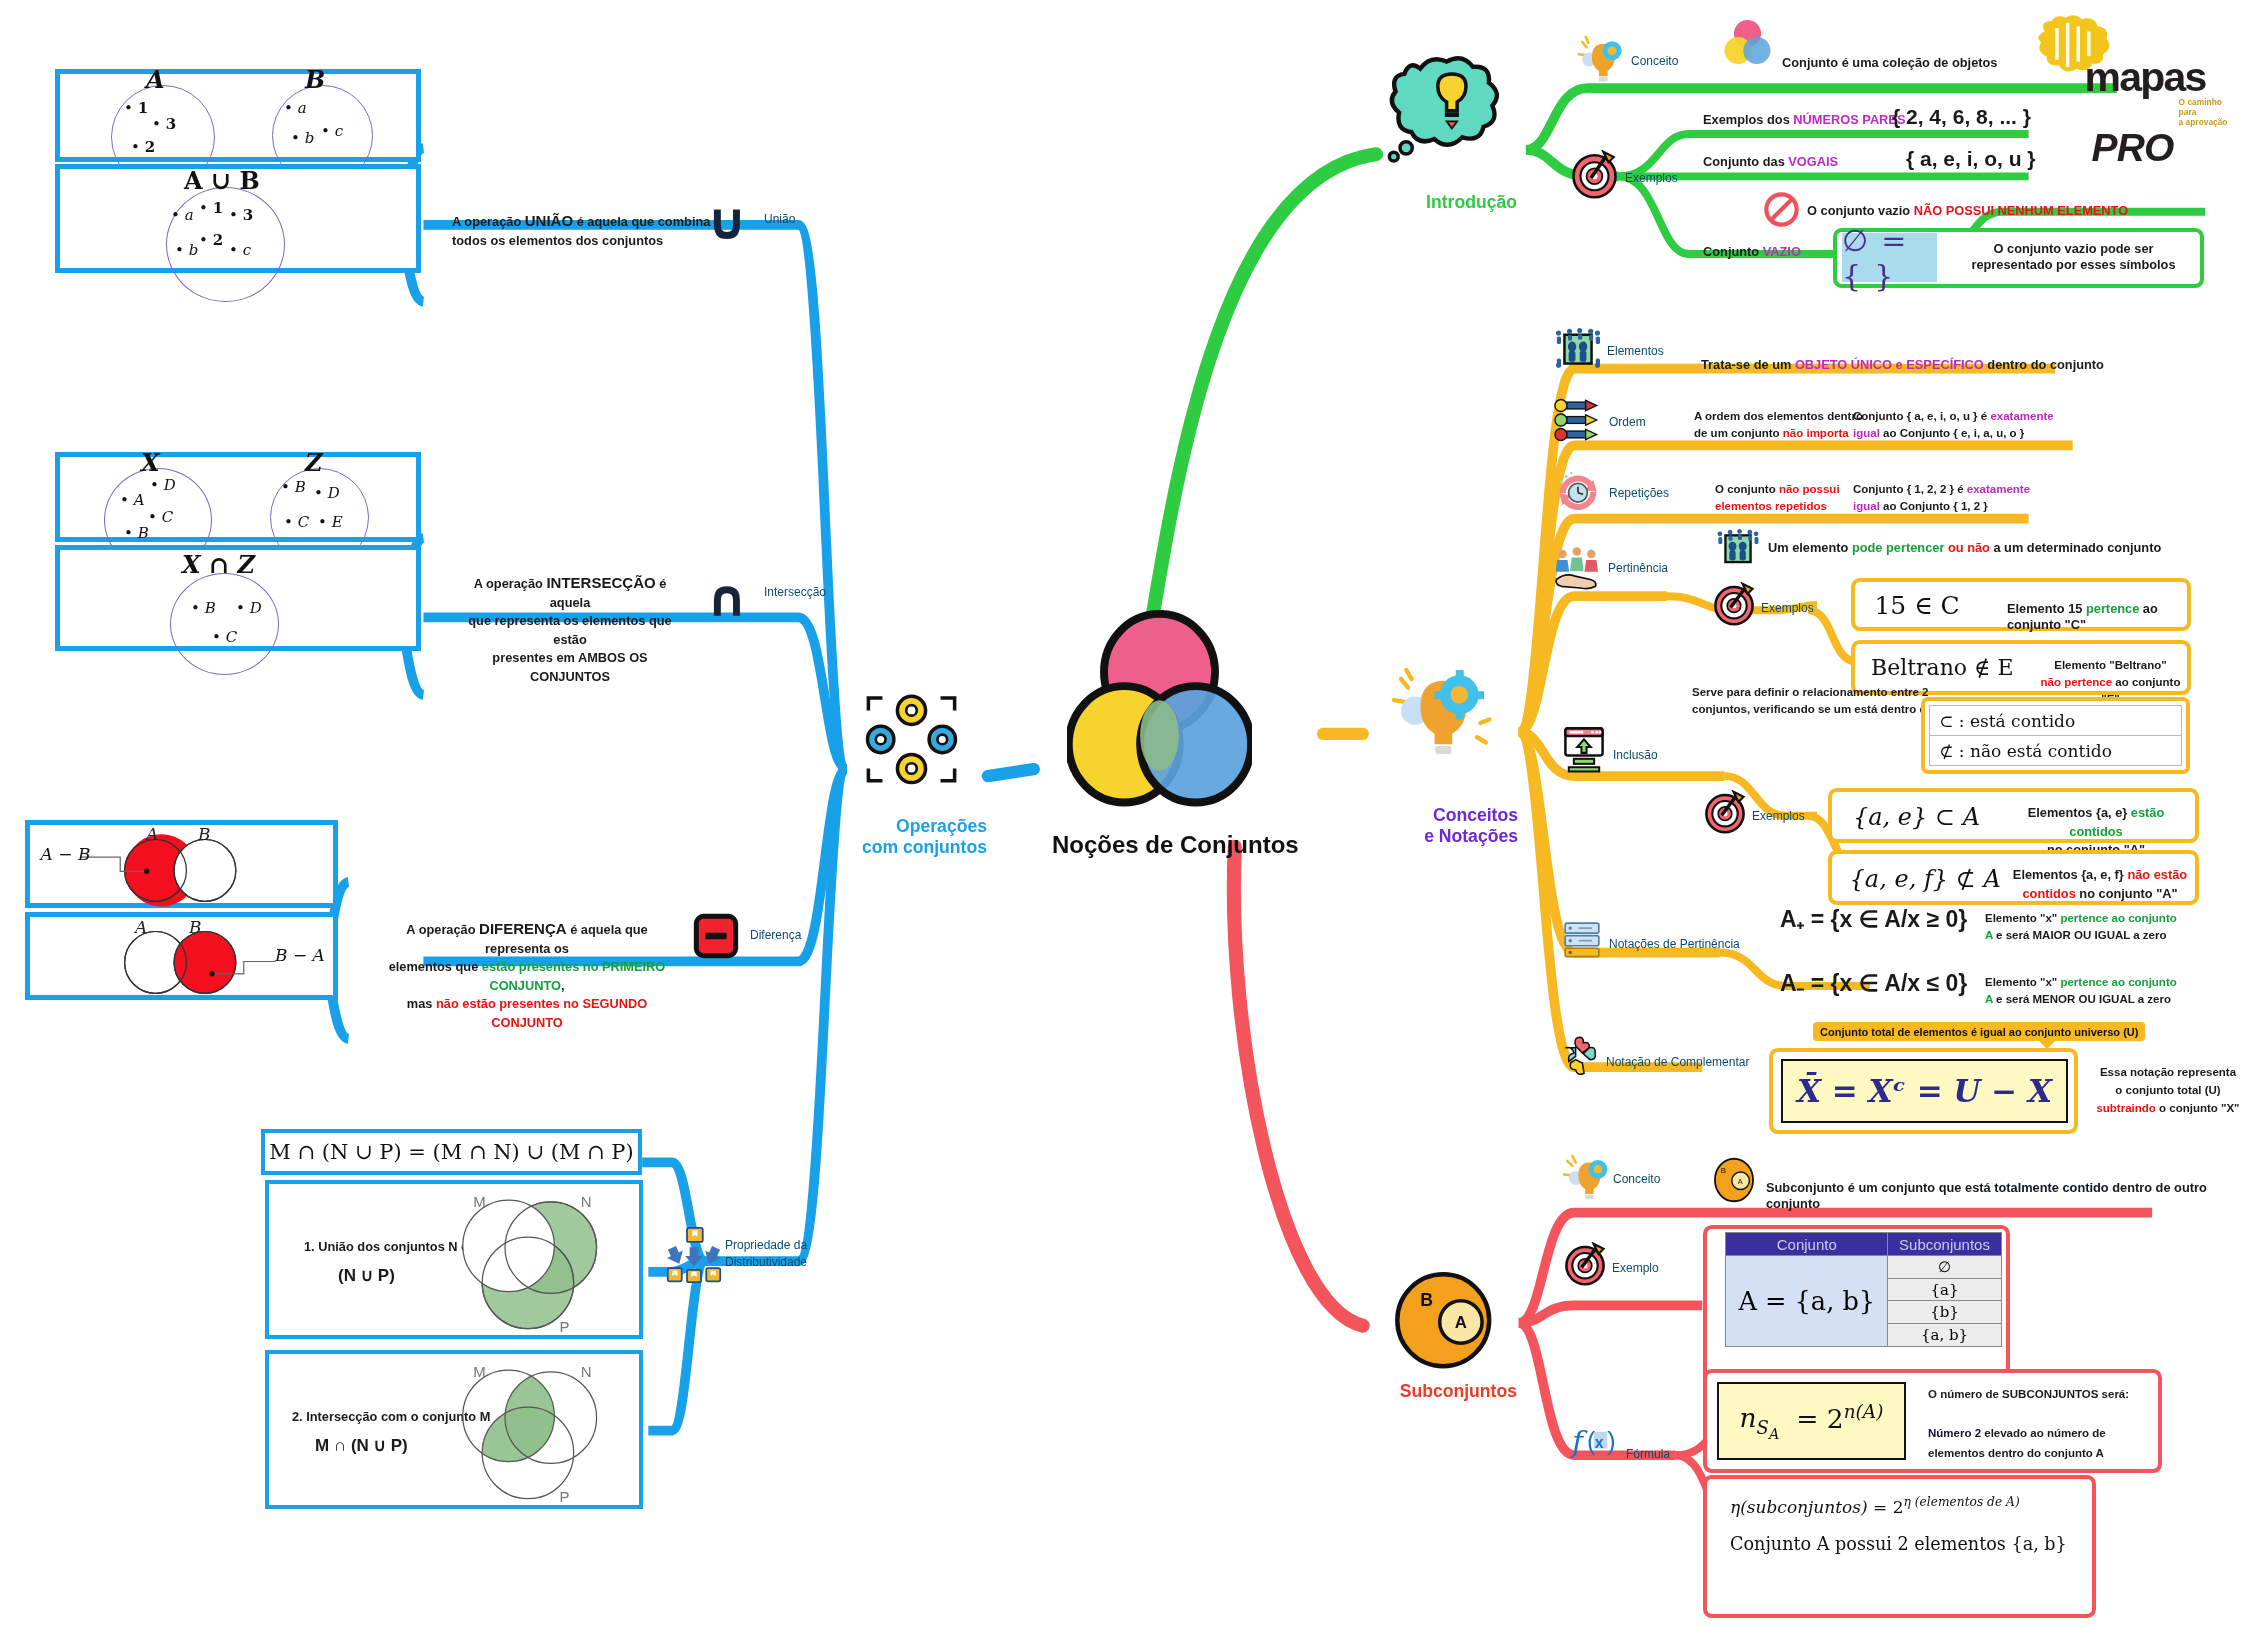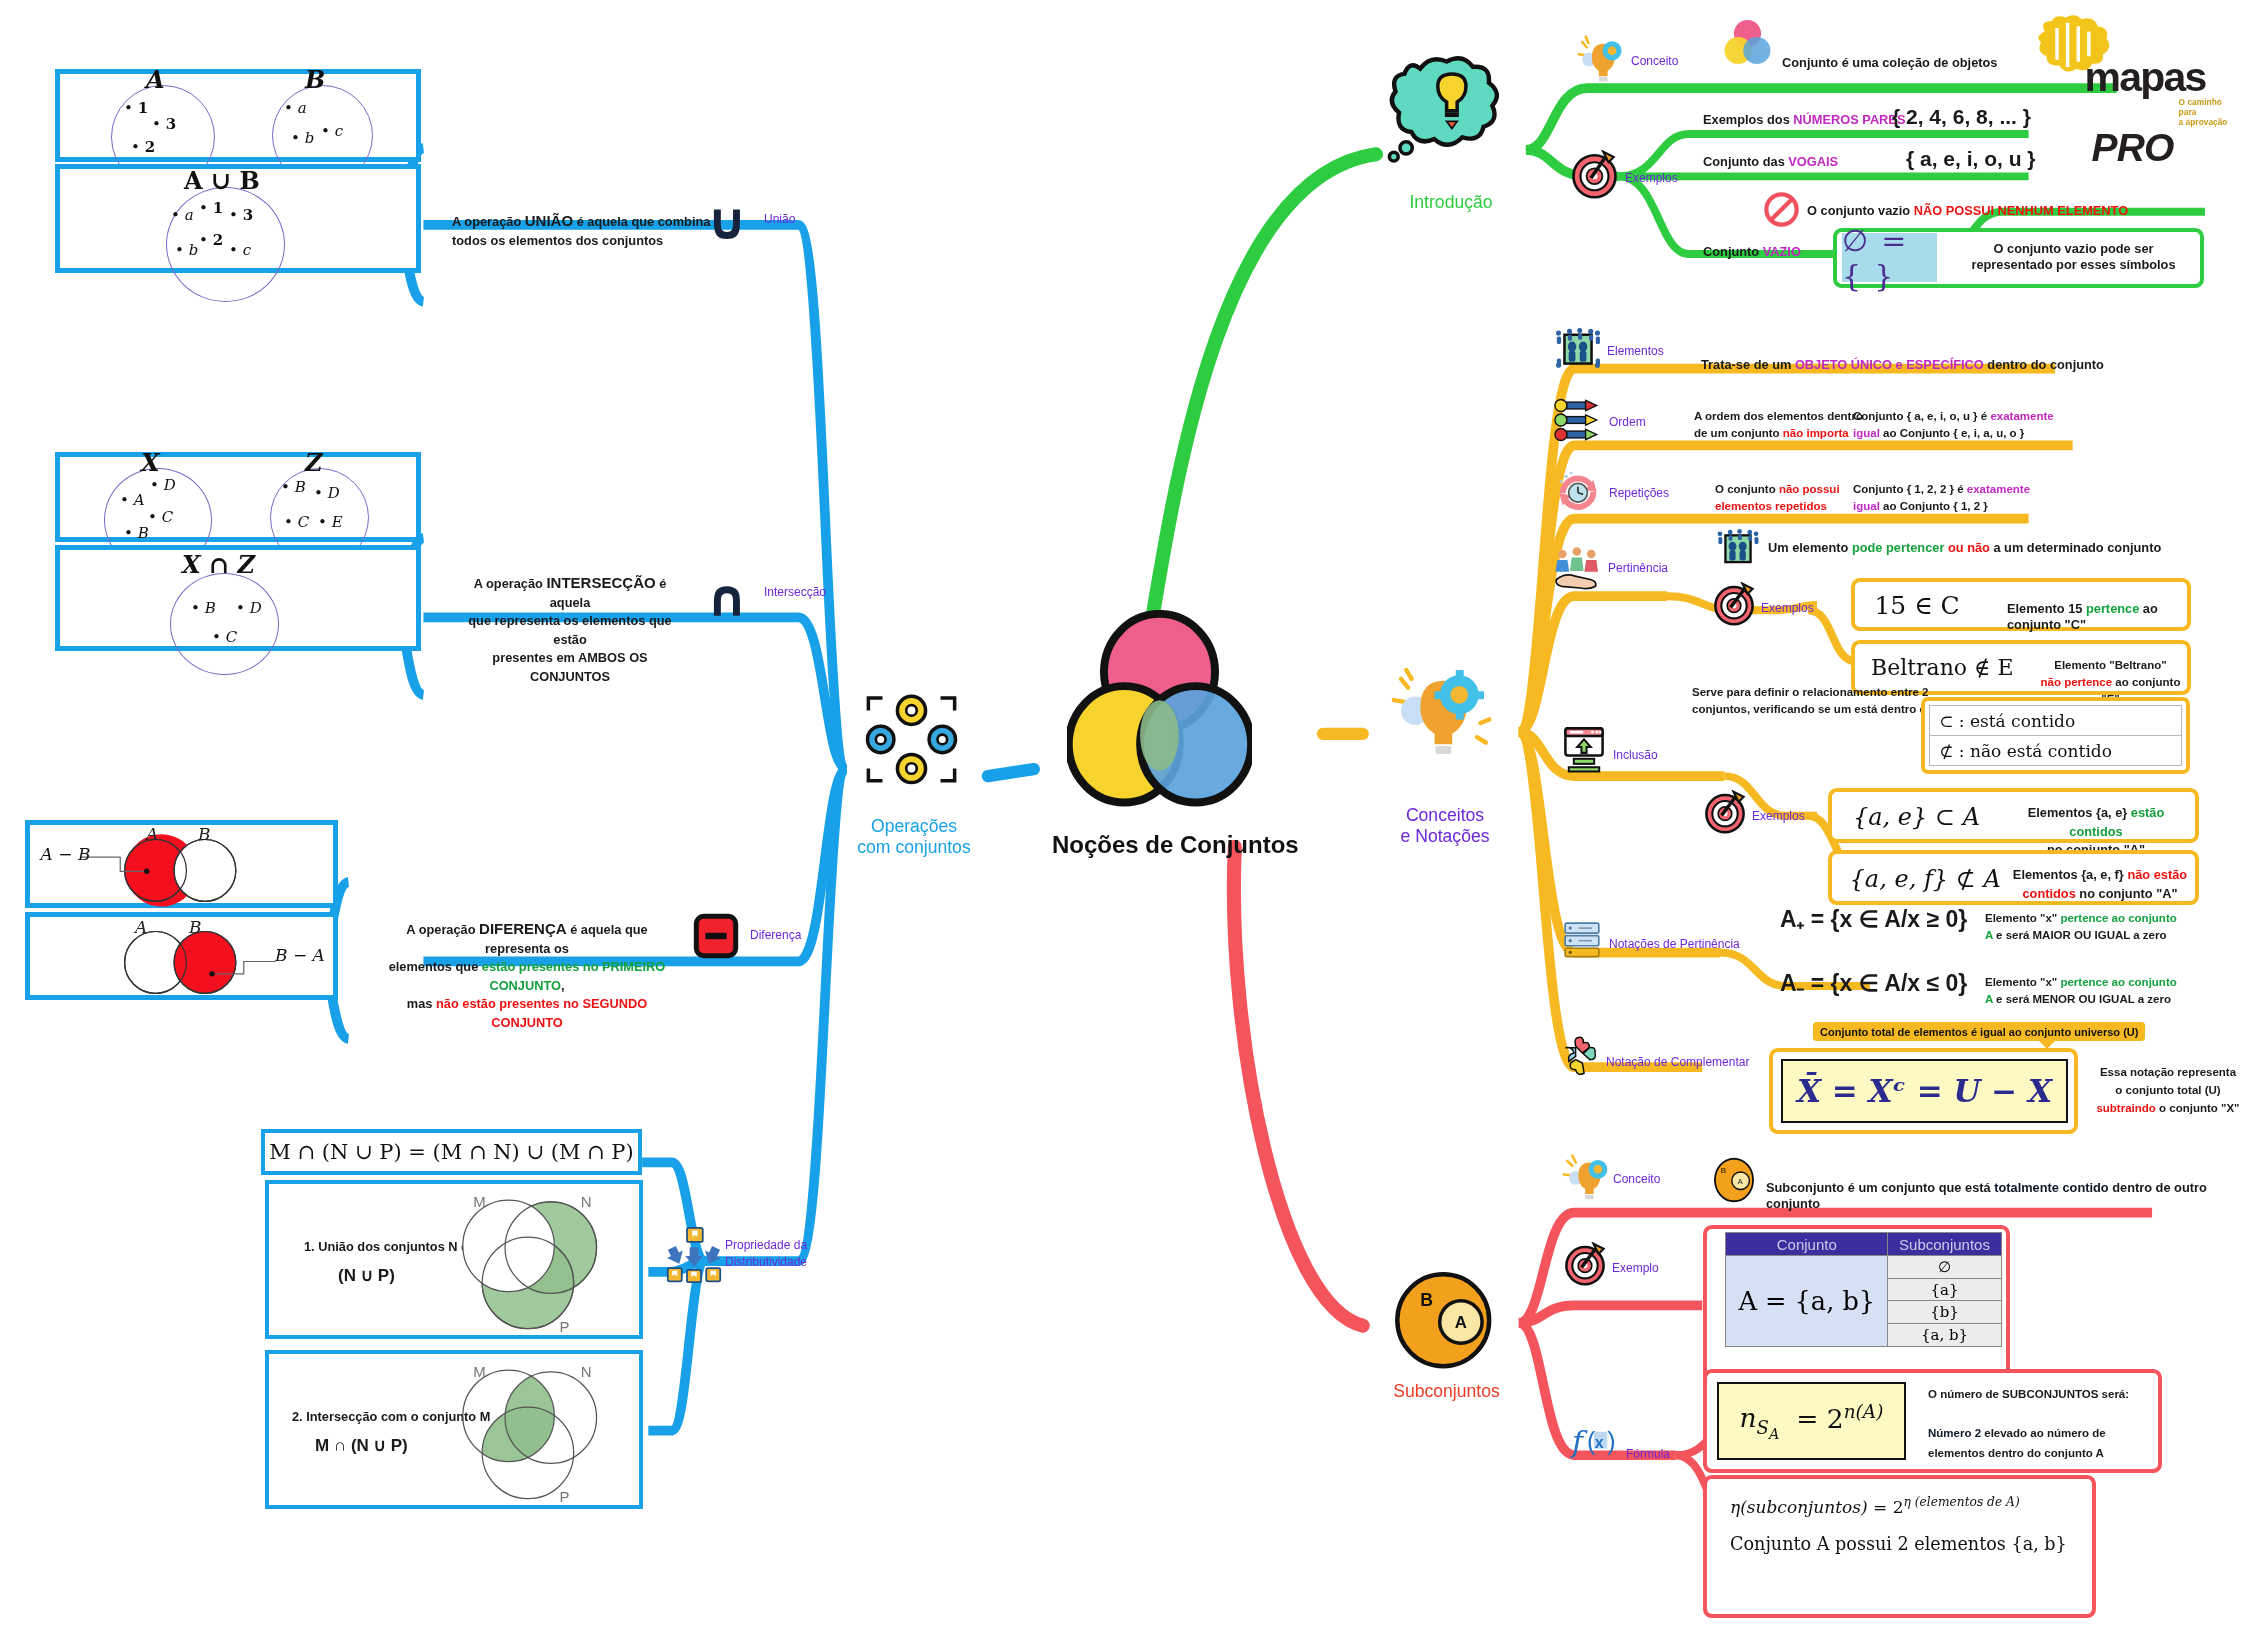--- a/index.html
+++ b/index.html
@@ -33,24 +33,24 @@
   .setlabel { position:absolute; font-family:"DejaVu Serif", serif; font-weight:bold; font-style:italic; font-size:24px; color:#111; }
   .elem { position:absolute; font-family:"DejaVu Serif", serif; font-style:italic; font-size:15px; color:#111; white-space:nowrap;}
   .elem b{ font-style:normal; }
 
   
   #center-title {
     position:absolute; font-size:24px; font-weight:bold; color:#111; white-space:nowrap;
   }
 
   
-  .branchlabel { position:absolute; font-size:17.6px; font-weight:normal; text-align:center; line-height:1.2; white-space:nowrap; }
-
-  
-  .node { position:absolute; font-size:12px; color:#6d28d9; white-space:nowrap; font-weight:500;}
+  .branchlabel { position:absolute; font-size:17.6px; font-weight:bold; text-align:right; line-height:1.2; white-space:nowrap; }
+
+  
+  .node { position:absolute; font-size:12px; color:#0c4a6e; white-space:nowrap; font-weight:500;}
 
   
   .rbox { position:absolute; border-radius:8.8px; background:#fff; }
   .rbox.green { border:4.4px solid #2ecc40; }
   .rbox.yellow{ border:4.4px solid #f6b922; }
   .rbox.red   { border:4.4px solid #f4545c; }
 
   
   .formulabox { position:absolute; border:2.6px solid #111; background:#fef9c3; display:flex; align-items:center; justify-content:center;}
 

